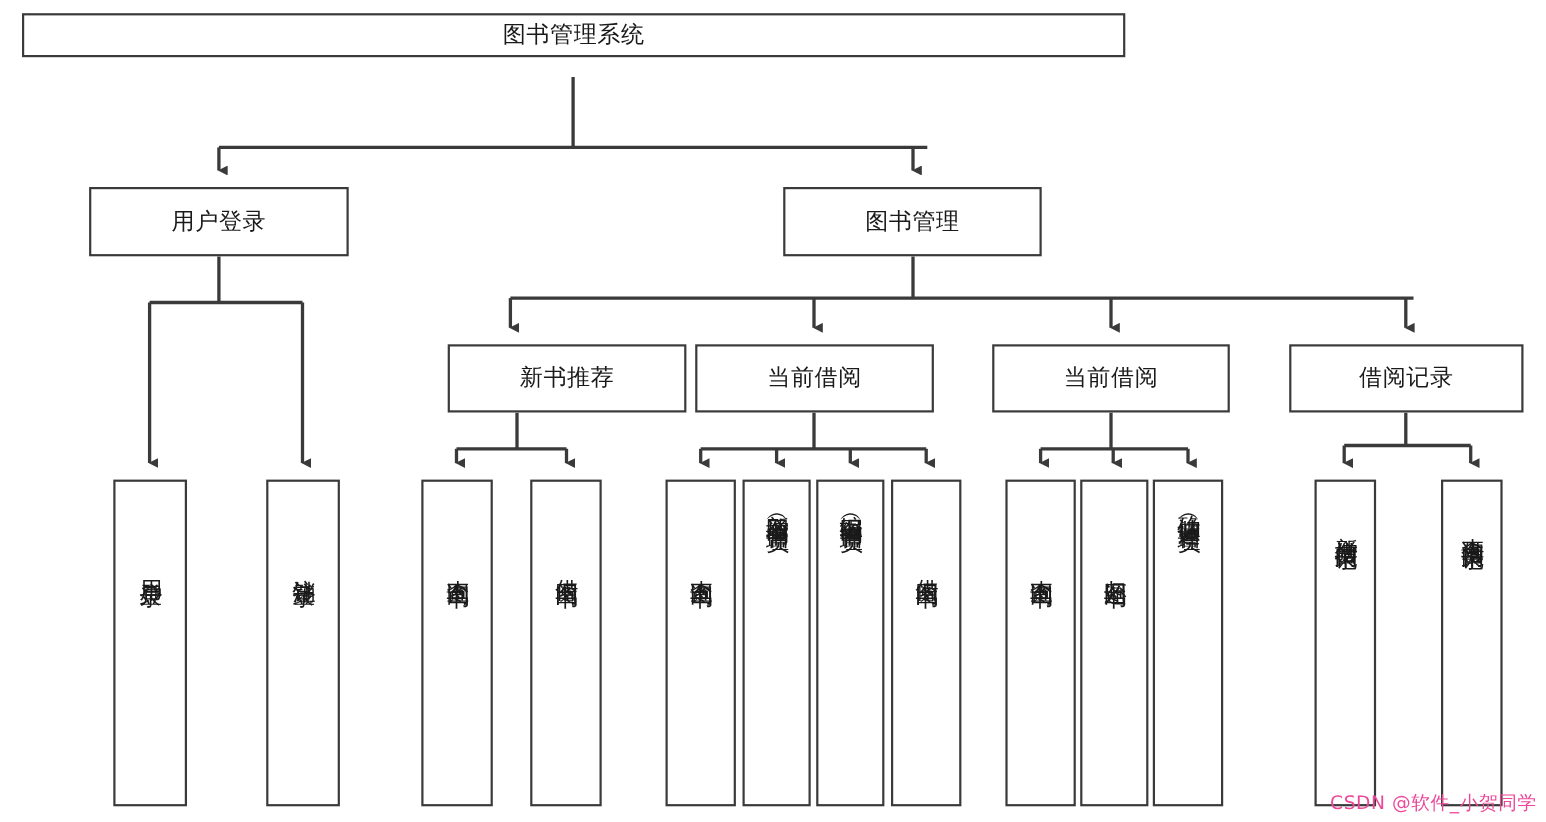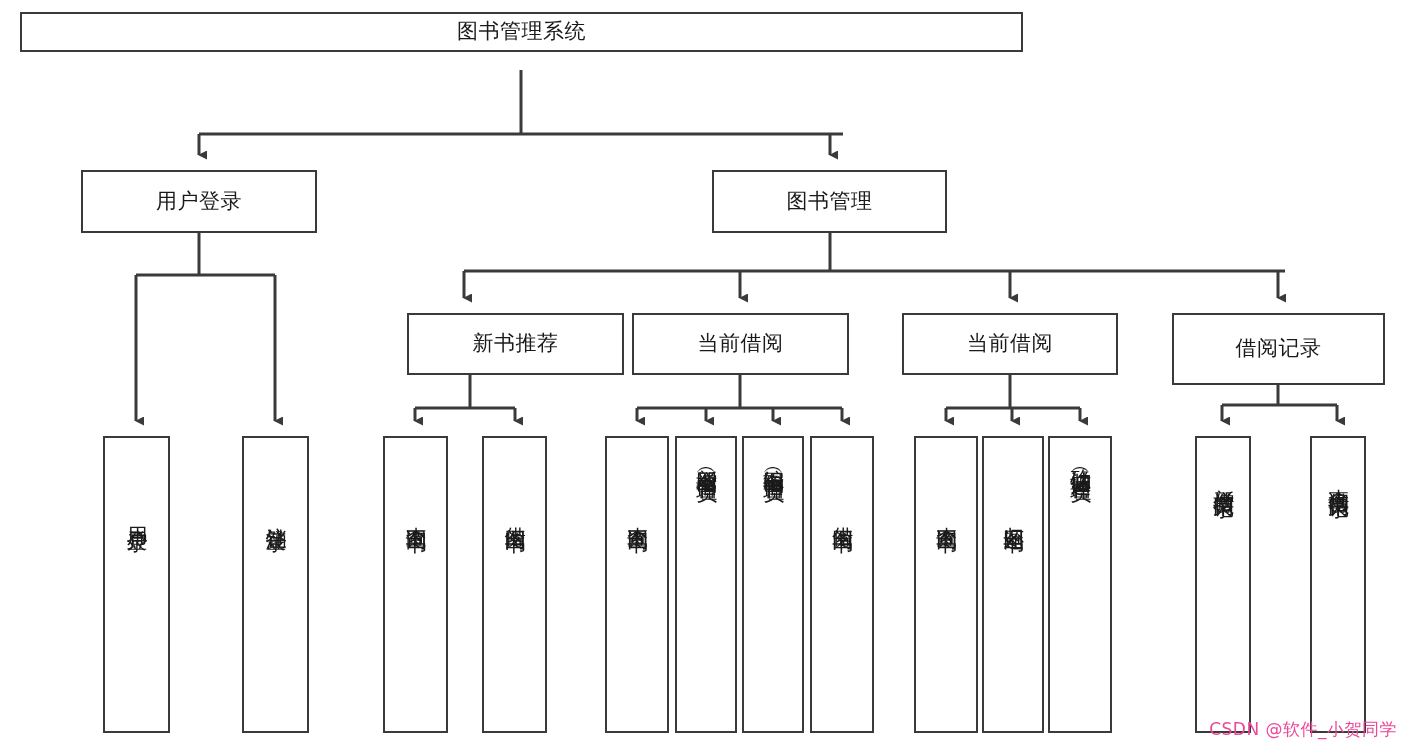--- a/index.html
+++ b/index.html
@@ -144,21 +144,21 @@
 
   <div class="node" style="left:361px; top:313px; width:217px; height:62px;margin-left:46px;">
     <span class="node-label">新书推荐</span>
   </div>
   <div class="node" style="left:632px; top:313px; width:217px; height:62px;">
     <span class="node-label">当前借阅</span>
   </div>
   <div class="node" style="left:902px; top:313px; width:216px; height:62px;">
     <span class="node-label">当前借阅</span>
   </div>
-  <div class="node" style="left:1172px; top:313px; width:213px; height:72px;">
+  <div class="node" style="left:1172px; top:313px; width:213px; height:62px;">
     <span class="node-label">借阅记录</span>
   </div>
 
   <div class="node vertical mid" style="left:103px; top:436px; width:67px; height:297px;">
     <span class="node-label">用户登录</span>
   </div>
   <div class="node vertical mid" style="left:242px; top:436px; width:67px; height:297px;">
     <span class="node-label">注销登录</span>
   </div>
 

